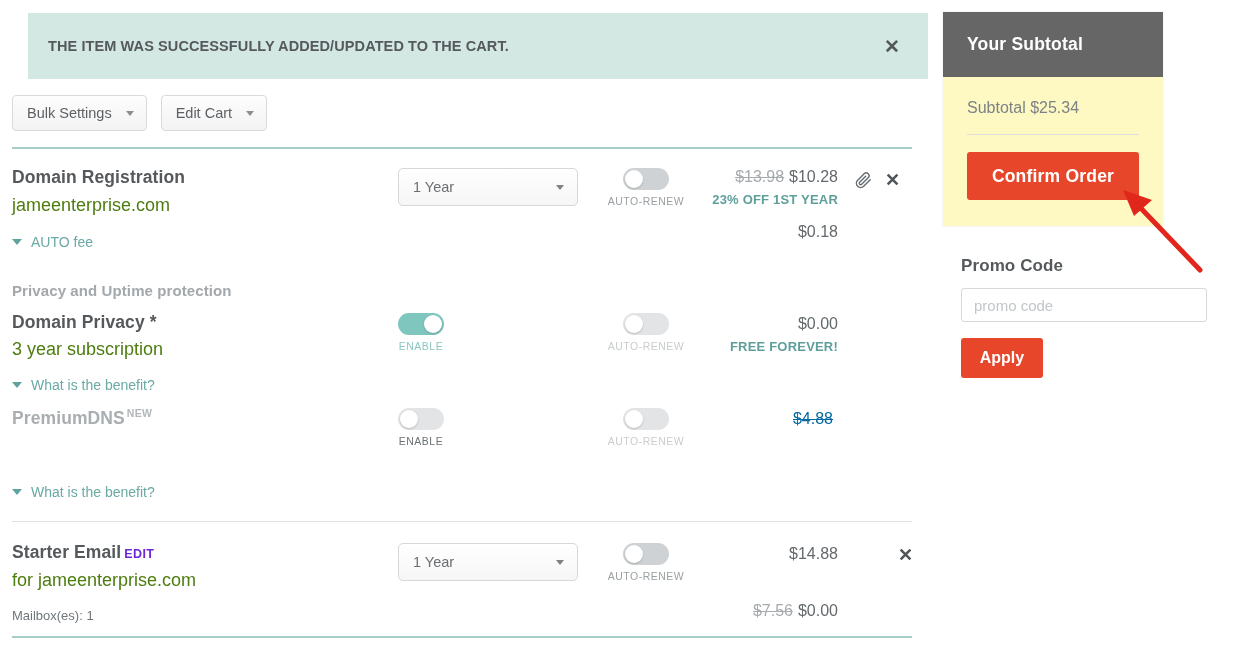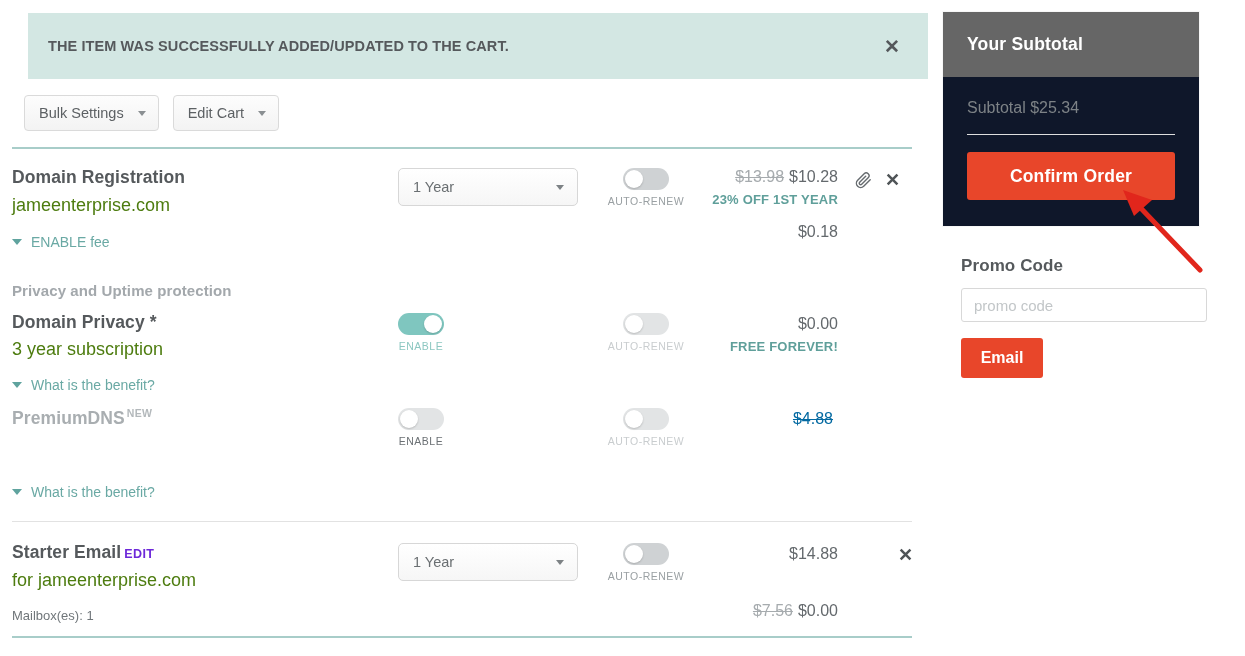--- a/index.html
+++ b/index.html
@@ -67,21 +67,20 @@
     user-select: none;
   }
 
   
   .toolbar {
     position: absolute;
     left: 12px;
     top: 95px;
     display: flex;
     gap: 14px;
-    margin-left: 12px;
   }
   .tb-btn {
     background: linear-gradient(#fdfdfd, #f3f3f3);
     border: 1px solid #dadada;
     border-radius: 4px;
     height: 36px;
     display: flex;
     align-items: center;
     gap: 14px;
     padding: 0 12px 0 14px;
@@ -271,22 +270,22 @@
     justify-content: center;
   }
   .icon-x {
     font-size: 18px;
     font-weight: bold;
     color: #4f5457;
   }
 
   
   .subtotal-card {
-    width: 256px;
-    background: #0f172a;
+    width: 220px;
+    background: #fef9c3;
     box-shadow: 0 0 0 1px rgba(0,0,0,.03);
   }
   .subtotal-head {
     background: #666666;
     height: 65px;
     display: flex;
     align-items: center;
     padding: 0 24px;
     box-sizing: border-box;
   }
@@ -385,21 +384,21 @@
     </div>
 
     <div class="rule-teal" style="top:147px"></div>
 
     <div class="row" style="top:168px">
       <div class="col-name">
         <div class="item-title">Domain Registration</div>
         <div class="item-sub">jameenterprise.com</div>
         <div class="disclose" style="margin-top:18px">
           <span class="chev"></span>
-          <span>ENABLE fee</span>
+          <span>AUTO fee</span>
         </div>
       </div>
 
       <div class="col-term">
         <div class="term-select">
           <span>1 Year</span>
           <span class="caret"></span>
         </div>
       </div>
 
@@ -556,21 +555,21 @@
       <div class="subtotal-body">
         <div class="subtotal-amount">Subtotal $25.34</div>
         <button class="confirm-btn">Confirm Order</button>
       </div>
     </div>
 
     <div class="promo-block">
       <div class="promo-title">Promo Code</div>
       <input class="promo-input" type="text" placeholder="promo code" style="">
       <div>
-        <button class="apply-btn">Email</button>
+        <button class="apply-btn">Apply</button>
       </div>
     </div>
   </div>
 
   <svg class="annot">
     <line x1="1200" y1="270" x2="1133" y2="200" stroke="#e1261c" stroke-width="5" stroke-linecap="round"></line>
     <polygon points="1123,190 1152,200 1134,216" fill="#e1261c"></polygon>
   </svg>
 
 </div>

